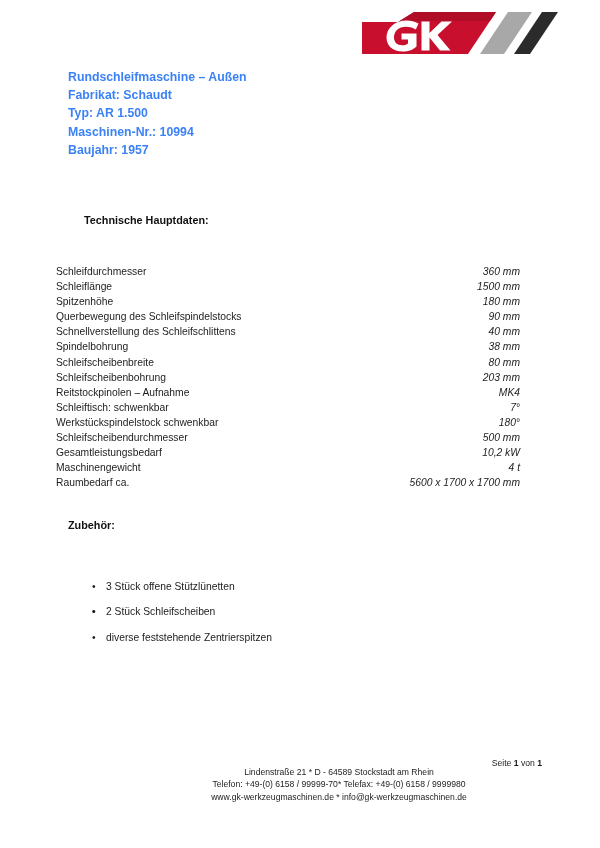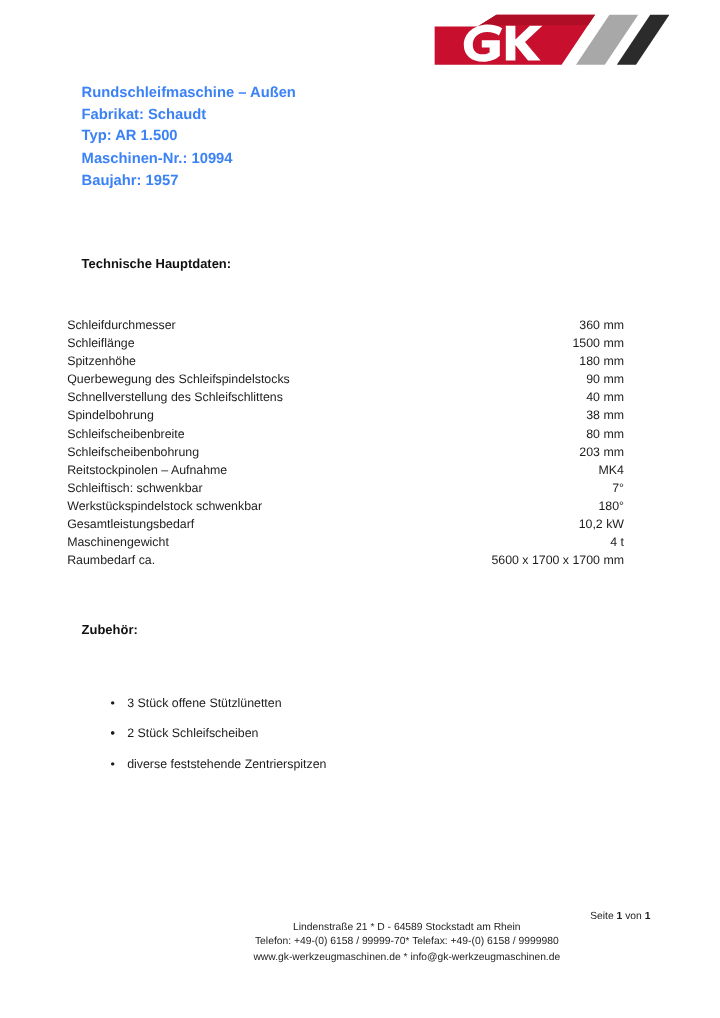--- a/index.html
+++ b/index.html
@@ -60,41 +60,41 @@
 
   
   .section-title {
     position: absolute;
     left: 68px;
     font-size: 10.8px;
     font-weight: bold;
     color: #111;
     white-space: nowrap;
   }
-  #specs-title { top: 214px; }
+  #specs-title { top: 214px; margin-left: 16px; }
   #accessories-title { top: 519px; }
 
   
   #spec-table {
     position: absolute;
     left: 56px;
     top: 264px;
     width: 464px;
     border-collapse: collapse;
   }
   #spec-table td {
     font-size: 10.3px;
     line-height: 15.1px;
     padding: 0;
     color: #1c1c1c;
     white-space: nowrap;
     vertical-align: top;
   }
   #spec-table td.spec-label { text-align: left; }
-  #spec-table td.spec-value { text-align: right; }
+  #spec-table td.spec-value { text-align: right; font-style: italic; }
 
   
   #accessories-list {
     position: absolute;
     left: 92px;
     top: 580px;
     width: 450px;
   }
   #accessories-list .acc-item {
     position: relative;
@@ -216,20 +216,24 @@
     </tr>
     <tr>
       <td class="spec-label">Schleiftisch: schwenkbar</td>
       <td class="spec-value">7°</td>
     </tr>
     <tr>
       <td class="spec-label">Werkstückspindelstock schwenkbar</td>
       <td class="spec-value">180°</td>
     </tr>
     <tr>
+      <td class="spec-label">Schleifscheibendurchmesser</td>
+      <td class="spec-value">500 mm</td>
+    </tr>
+    <tr>
       <td class="spec-label">Gesamtleistungsbedarf</td>
       <td class="spec-value">10,2 kW</td>
     </tr>
     <tr>
       <td class="spec-label">Maschinengewicht</td>
       <td class="spec-value">4 t</td>
     </tr>
     <tr>
       <td class="spec-label">Raumbedarf ca.</td>
       <td class="spec-value">5600 x 1700 x 1700 mm</td>

